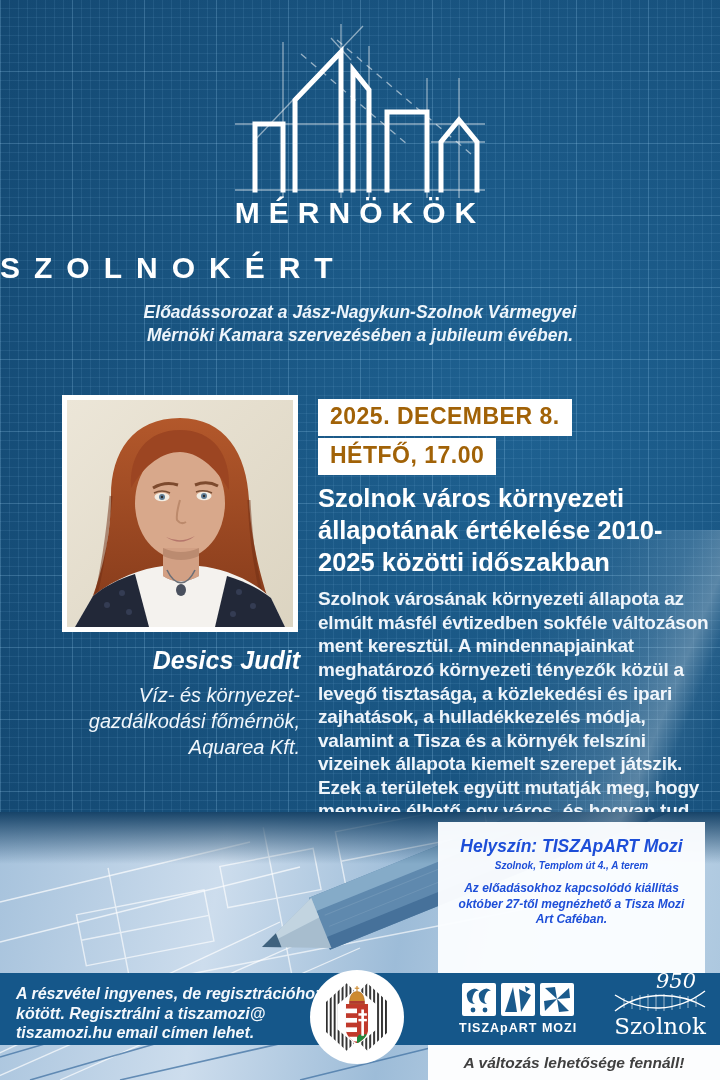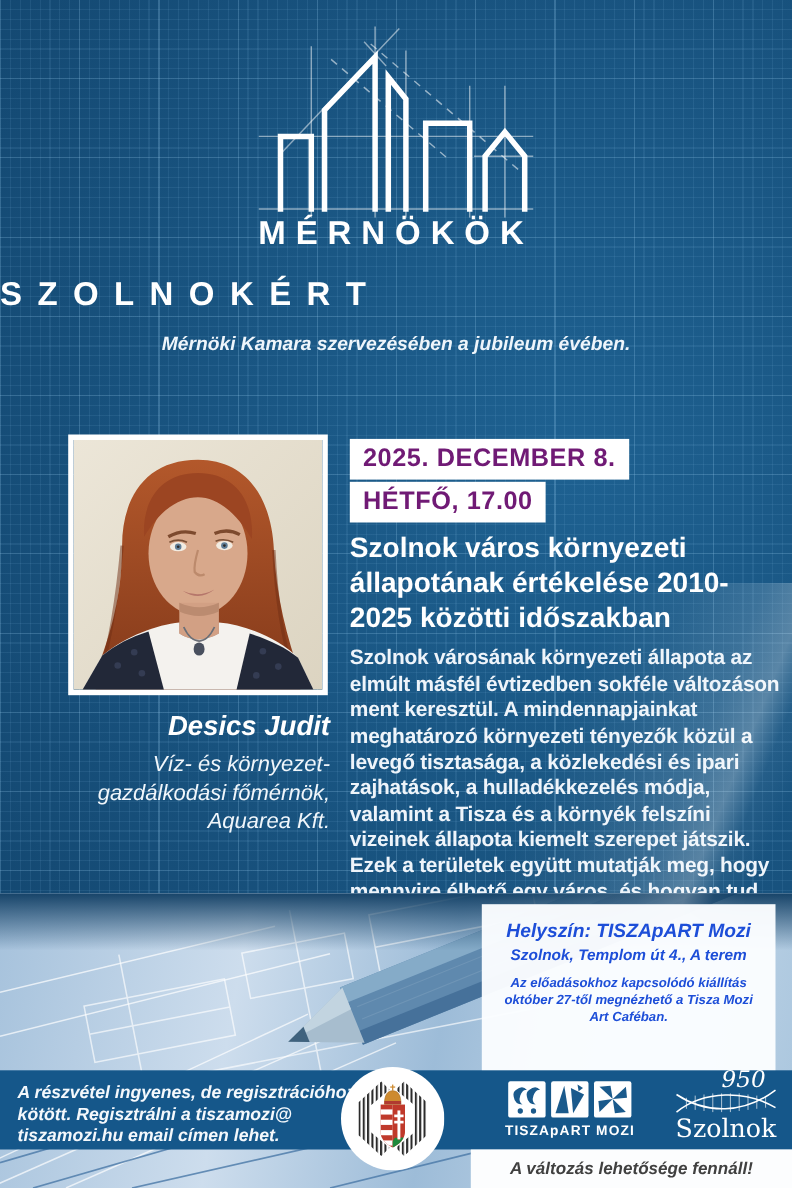--- a/index.html
+++ b/index.html
@@ -21,33 +21,33 @@
     font-size:30px;font-weight:800;letter-spacing:9px;}
   .title2{position:absolute;top:251px;left:0;width:720px;
     font-size:30px;font-weight:700;letter-spacing:14px;}
   .subtitle{position:absolute;top:301px;left:0;width:720px;text-align:center;
     font-style:italic;font-weight:700;font-size:17.5px;line-height:1.34;color:#eef5fb;}
   .photo{position:absolute;left:62px;top:395px;width:226px;height:227px;border:5px solid #fff;}
   .speaker{position:absolute;left:0;top:646px;width:300px;text-align:right;}
   .speaker .name{font-size:25px;font-weight:800;font-style:italic;}
   .speaker .role{font-size:20px;font-style:italic;line-height:1.3;margin-top:7px;color:#f0f6fb;}
   .right-col{position:absolute;left:318px;top:399px;width:396px;}
-  .badge{display:table;background:#ffffff;color:#701a75;font-weight:800;font-size:23px;
+  .badge{display:table;background:#ffffff;color:#a16207;font-weight:800;font-size:23px;
     padding:4px 12px 6px;margin-bottom:2px;letter-spacing:.5px;}
   .lecture-title{margin-top:7px;font-size:25.5px;font-weight:800;line-height:1.26;width:385px;}
   .description{margin-top:9px;font-size:19px;font-weight:600;line-height:1.24;
     letter-spacing:-0.2px;color:#eef4fa;width:396px;}
   .strip{position:absolute;left:0;top:812px;width:720px;height:268px;overflow:hidden;
     background:linear-gradient(100deg,#a6c2dc 0%,#cddded 30%,#9dbcd8 55%,#c2d6e8 80%,#aac6de 100%);}
   .strip-fade{position:absolute;left:0;top:0;width:720px;height:52px;
     background:linear-gradient(to bottom, rgba(14,60,98,.95), rgba(14,60,98,0));}
   .venue{position:absolute;left:438px;top:822px;width:267px;height:153px;
     background:rgba(251,253,255,.97);color:#1d4ed8;text-align:center;font-style:italic;}
   .venue .loc{margin-top:14px;font-size:17.5px;font-weight:700;}
-  .venue .addr{margin-top:3px;font-size:14px;font-weight:600;}
+  .venue .addr{margin-top:3px;font-size:10px;font-weight:600;}
   .venue .note{margin-top:10px;font-size:12px;font-weight:700;line-height:1.3;padding:0 12px;font-style:italic;}
   .band{position:absolute;left:0;top:973px;width:720px;height:72px;background:#15578a;}
   .registration{position:absolute;left:16px;top:984px;width:318px;font-style:italic;
     font-weight:700;font-size:16px;line-height:1.22;color:#f4f8fc;}
   .chamber{position:absolute;left:310px;top:970px;width:94px;height:94px;}
   .tiszapart{position:absolute;left:459px;top:983px;width:118px;text-align:center;}
   .tp-squares{display:flex;gap:5px;justify-content:center;}
   .tp-square{width:34px;height:33px;background:#ffffff;border-radius:2px;}
   .tp-label{margin-top:5px;font-size:12.5px;font-weight:800;letter-spacing:1px;white-space:nowrap;}
   .szolnok{position:absolute;left:610px;top:971px;width:100px;height:72px;}
@@ -83,20 +83,21 @@
       <polyline points="60,170 60,80 106,32 106,170"></polyline>
       <polyline points="118,170 118,50 134,70 134,170"></polyline>
       <polyline points="152,170 152,92 192,92 192,170"></polyline>
       <polyline points="206,170 206,122 224,100 242,122 242,170"></polyline>
     </g>
   </svg>
 
   <div class="title1">MÉRNÖKÖK</div>
   <div class="title2">SZOLNOKÉRT</div>
   <div class="subtitle">
+    <div>Előadássorozat a Jász-Nagykun-Szolnok Vármegyei</div>
     <div>Mérnöki Kamara szervezésében a jubileum évében.</div>
   </div>
 
   <div class="photo">
     <svg viewBox="0 0 226 227" width="226" height="227">
       <defs>
         <linearGradient id="bgG" x1="0" y1="0" x2="1" y2="1">
           <stop offset="0" stop-color="#ece6d8"></stop>
             <stop offset="1" stop-color="#dcd4c1"></stop>
         </linearGradient>

